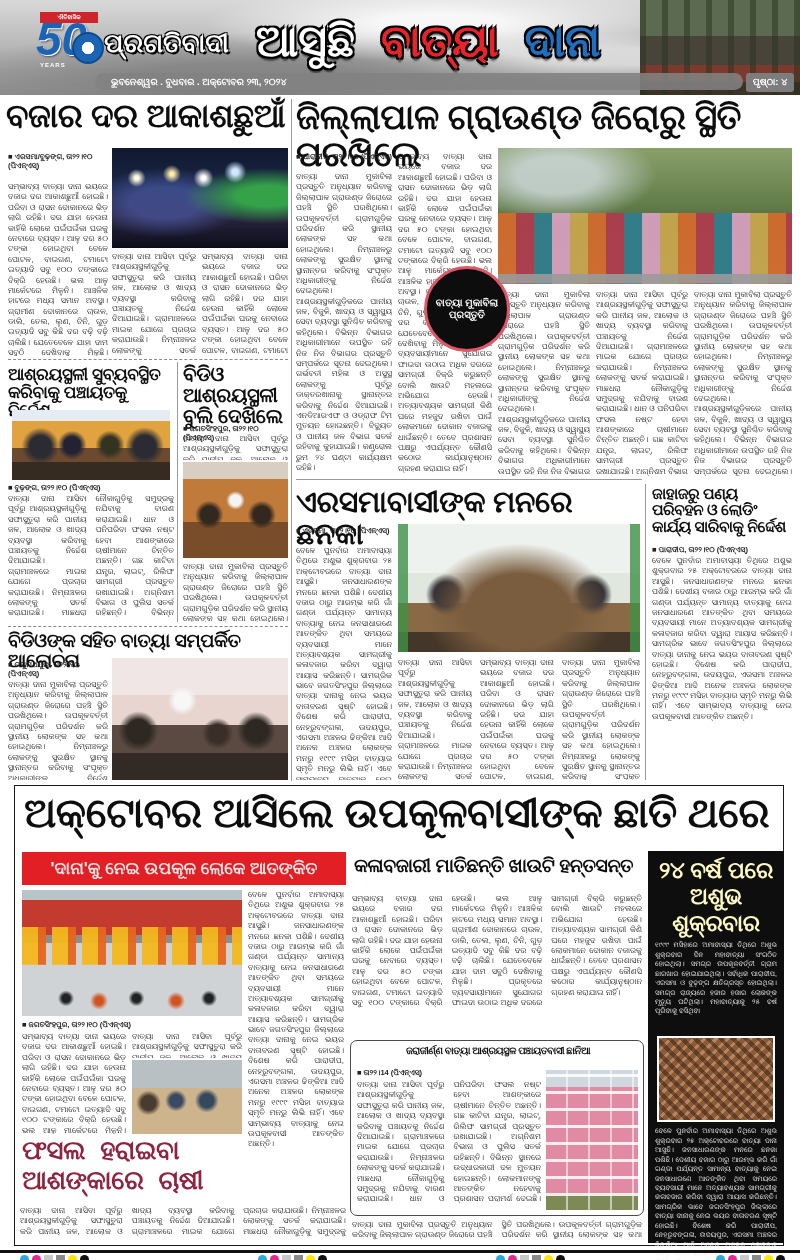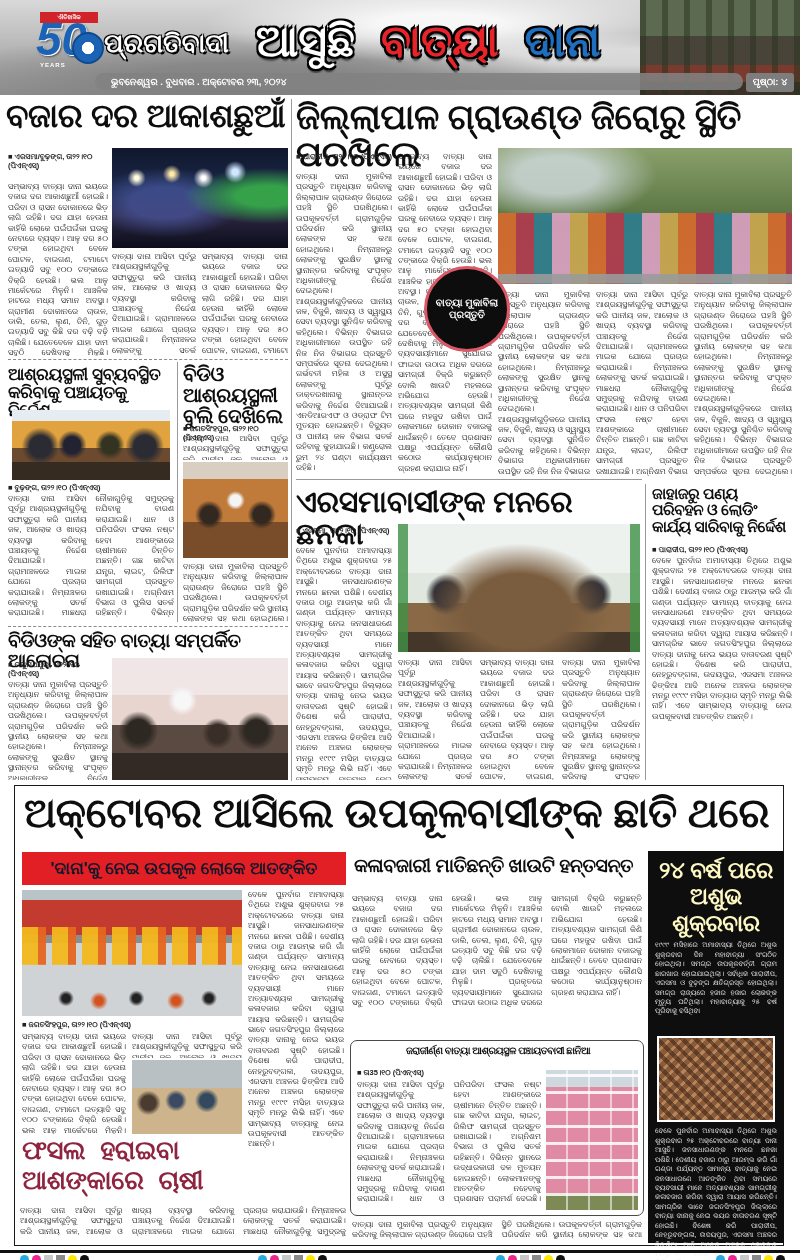--- a/index.html
+++ b/index.html
@@ -104,21 +104,21 @@
   #aerial-photo{background:
     repeating-linear-gradient(45deg, rgba(60,35,20,.55) 0 4px, transparent 4px 9px),
     repeating-linear-gradient(-45deg, rgba(225,175,125,.5) 0 3px, transparent 3px 8px),
     #8a5a39; border:2px solid #fff;}
   
   #badge{left:424px;top:266px;width:86px;height:86px;border-radius:50%;background:#0d0d0d;
     border:3px solid #da5868;display:flex;align-items:center;justify-content:center;
     text-align:center;color:#fff;font-size:10px;font-weight:800;line-height:1.2;padding:8px;box-sizing:border-box;}
   
   #bottom-box{left:14px;top:785px;width:770px;height:461px;border:1.5px solid #1a1a1a;box-sizing:border-box;}
-  #red-banner{left:22px;top:852px;width:324px;height:33px;background:#e31f26;color:#0f172a;
+  #red-banner{left:22px;top:852px;width:324px;height:33px;background:#e31f26;color:#e5e5e5;
     display:flex;align-items:center;justify-content:center;font-size:17px;font-weight:800;}
   #black-box{left:648px;top:851px;width:136px;height:392px;background:#0e0e0e;color:#fff;
     padding:6px 7px;box-sizing:border-box;}
   #bb-hl{font-size:23px;font-weight:800;text-align:center;line-height:1.15;color:#fef9c3;letter-spacing:-.5px;}
   .bb-txt{font-size:7px;line-height:1.35;text-align:justify;color:#f2f2f2;overflow:hidden;}
   #boxed-art{left:350px;top:1040px;width:294px;height:176px;border:1.5px solid #4a4a4a;border-radius:7px;box-sizing:border-box;background:#fff;}
   #crops-hl{font-size:26px;font-weight:800;color:#8e2440;line-height:1.15;letter-spacing:-.5px;}
   
   #foot-rule{left:0;top:1250px;width:800px;height:3px;background:#111;}
   .regs{top:1255px;display:flex;gap:3px;align-items:center;}
@@ -217,21 +217,21 @@
   <div class="abs tc" style="left:132px;top:1032px;width:110px;height:26px;">ବାତ୍ୟା ଦାନା ଆସିବା ପୂର୍ବରୁ ଆଶ୍ରୟସ୍ଥଳୀଗୁଡ଼ିକୁ ସଫାସୁତୁରା କରି ପାନୀୟ ଜଳ, ଆଲୋକ ଓ ଖାଦ୍ୟ ବ୍ୟବସ୍ଥା କରିବାକୁ ପଞ୍ଚାୟତକୁ ନିର୍ଦ୍ଦେଶ ଦିଆଯାଇଛି। ଗ୍ରାମାଞ୍ଚଳରେ ମାଇକ ଯୋଗେ ପ୍ରଚାର କରାଯାଉଛି। ନିମ୍ନାଞ୍ଚଳର ଲୋକଙ୍କୁ ସତର୍କ କରାଯାଇଛି। ମାଛଧରା ନୌକାଗୁଡ଼ିକୁ ସମୁଦ୍ରକୁ ନଯିବାକୁ ବାରଣ କରାଯାଇଛି। ଧାନ ଓ ପନିପରିବା ଫସଲ ନଷ୍ଟ ହେବା ଆଶଙ୍କାରେ ଚାଷୀମାନେ ଚିନ୍ତିତ ଅଛନ୍ତି। ଗଛ କାଟିବା ଯନ୍ତ୍ର, ଲାଇଟ୍, ରିଲିଫ ସାମଗ୍ରୀ ପ୍ରସ୍ତୁତ ରଖାଯାଇଛି। ଅଗ୍ନିଶମ ବିଭାଗ ଓ ପୁଲିସ ସତର୍କ ରହିଛନ୍ତି। ବିଭିନ୍ନ ସ୍ଥାନରେ ଉଦ୍ଧାରକାରୀ ଦଳ ମୁତୟନ ହୋଇଛନ୍ତି। ଲୋକମାନଙ୍କୁ ଆତଙ୍କିତ ନହେବାକୁ ପ୍ରଶାସନ ପରାମର୍ଶ ଦେଇଛି। ବର୍ଷା ଓ ପବନ ବଢ଼ିଲେ ତୁରନ୍ତ ନିକଟସ୍ଥ ଆଶ୍ରୟସ୍ଥଳୀକୁ ଯିବାକୁ କୁହାଯାଇଛି।</div>
   <div class="abs photo" id="beach-photo" style="left:132px;top:1060px;width:110px;height:74px;"></div>
 
   <div class="abs" id="crops-hl" style="position:absolute;left:22px;top:1138px;width:212px;font-family:Liberation Mono, monospace;">ଫସଲ ହରାଇବା ଆଶଙ୍କାରେ ଚାଷୀ</div>
   <div class="abs tc tc3" style="left:20px;top:1206px;width:326px;height:36px;">ବାତ୍ୟା ଦାନା ଆସିବା ପୂର୍ବରୁ ଆଶ୍ରୟସ୍ଥଳୀଗୁଡ଼ିକୁ ସଫାସୁତୁରା କରି ପାନୀୟ ଜଳ, ଆଲୋକ ଓ ଖାଦ୍ୟ ବ୍ୟବସ୍ଥା କରିବାକୁ ପଞ୍ଚାୟତକୁ ନିର୍ଦ୍ଦେଶ ଦିଆଯାଇଛି। ଗ୍ରାମାଞ୍ଚଳରେ ମାଇକ ଯୋଗେ ପ୍ରଚାର କରାଯାଉଛି। ନିମ୍ନାଞ୍ଚଳର ଲୋକଙ୍କୁ ସତର୍କ କରାଯାଇଛି। ମାଛଧରା ନୌକାଗୁଡ଼ିକୁ ସମୁଦ୍ରକୁ ନଯିବାକୁ ବାରଣ କରାଯାଇଛି। ଧାନ ଓ ପନିପରିବା ଫସଲ ନଷ୍ଟ ହେବା ଆଶଙ୍କାରେ ଚାଷୀମାନେ ଚିନ୍ତିତ ଅଛନ୍ତି। ଗଛ କାଟିବା ଯନ୍ତ୍ର, ଲାଇଟ୍, ରିଲିଫ ସାମଗ୍ରୀ ପ୍ରସ୍ତୁତ ରଖାଯାଇଛି। ଅଗ୍ନିଶମ ବିଭାଗ ଓ ପୁଲିସ ସତର୍କ ରହିଛନ୍ତି। ବିଭିନ୍ନ ସ୍ଥାନରେ ଉଦ୍ଧାରକାରୀ ଦଳ ମୁତୟନ ହୋଇଛନ୍ତି। ଲୋକମାନଙ୍କୁ ଆତଙ୍କିତ ନହେବାକୁ ପ୍ରଶାସନ ପରାମର୍ଶ ଦେଇଛି। ବର୍ଷା ଓ ପବନ ବଢ଼ିଲେ ତୁରନ୍ତ ନିକଟସ୍ଥ ଆଶ୍ରୟସ୍ଥଳୀକୁ ଯିବାକୁ କୁହାଯାଇଛି।</div>
 
   <div class="abs tc tc3" style="left:352px;top:894px;width:290px;height:140px;">ସମ୍ଭାବ୍ୟ ବାତ୍ୟା ଦାନା ଭୟରେ ବଜାର ଦର ଆକାଶଛୁଆଁ ହୋଇଛି। ପରିବା ଓ ରାସନ ଦୋକାନରେ ଭିଡ଼ ଲାଗି ରହିଛି। ଦର ଯାହା ହେଉନା କାହିଁକି ଲୋକେ ପଇଁପଇଁକା ଘରକୁ ନେବାରେ ବ୍ୟସ୍ତ। ଆଳୁ ଦର ୫୦ ଟଙ୍କା ହୋଇଥିବା ବେଳେ ପୋଟଳ, ବାଇଗଣ, ଟମାଟୋ ଇତ୍ୟାଦି ସବୁ ୧୦୦ ଟଙ୍କାରେ ବିକ୍ରି ହେଉଛି। ଭଲ ଆଳୁ ମାର୍କେଟରେ ମିଳୁନି। ଆଞ୍ଚଳିକ ହାଟରେ ମଧ୍ୟ ସମାନ ଅବସ୍ଥା। ଗ୍ରାମୀଣ ଦୋକାନରେ ଚାଉଳ, ଡାଲି, ତେଲ, ଲୁଣ, ଚିନି, ଗୁଡ଼ ଇତ୍ୟାଦି ସବୁ କିଛି ଦର ବଢ଼ି ବଢ଼ି ଚାଲିଛି। ଯେତେବେଳେ ଯାହା ଦାମ ସବୁଠି ଦେଖିବାକୁ ମିଳୁଛି। ପ୍ରକୃତରେ ବ୍ୟବସାୟୀମାନେ ସୁଯୋଗର ଫାଇଦା ଉଠାଇ ଅଧିକ ଦରରେ ସାମଗ୍ରୀ ବିକ୍ରି କରୁଛନ୍ତି ବୋଲି ଖାଉଟି ମହଲରେ ଅଭିଯୋଗ ହେଉଛି। ଅତ୍ୟାବଶ୍ୟକ ସାମଗ୍ରୀ କିଣି ଘରେ ମହଜୁଦ ରଖିବା ପାଇଁ ଲୋକମାନେ ଦୋକାନ ବଜାରକୁ ଧାଇଁଛନ୍ତି। ତେବେ ପ୍ରଶାସନ ପକ୍ଷରୁ ଏପର୍ଯ୍ୟନ୍ତ କୌଣସି କଠୋର କାର୍ଯ୍ୟାନୁଷ୍ଠାନ ଗ୍ରହଣ କରାଯାଇ ନାହିଁ।</div>
 
   <div class="abs" id="boxed-art"></div>
   <div class="abs hl" style="left:360px;top:1046px;width:276px;font-size:10px;text-align:center;">ଜରାଜୀର୍ଣ୍ଣ ବାତ୍ୟା ଆଶ୍ରୟସ୍ଥଳ ପଞ୍ଚାୟତବାସୀ ଛାନିଆ</div>
-  <div class="abs dl" style="left:357px;top:1068px;width:90px;">■ ତା35।୧୦ (ପିଏନ୍‌ଏସ୍)</div>
+  <div class="abs dl" style="left:357px;top:1068px;width:90px;">■ ତା୨୨।14 (ପିଏନ୍‌ଏସ୍)</div>
   <div class="abs tc tc2" style="left:357px;top:1080px;width:184px;height:130px;">ବାତ୍ୟା ଦାନା ଆସିବା ପୂର୍ବରୁ ଆଶ୍ରୟସ୍ଥଳୀଗୁଡ଼ିକୁ ସଫାସୁତୁରା କରି ପାନୀୟ ଜଳ, ଆଲୋକ ଓ ଖାଦ୍ୟ ବ୍ୟବସ୍ଥା କରିବାକୁ ପଞ୍ଚାୟତକୁ ନିର୍ଦ୍ଦେଶ ଦିଆଯାଇଛି। ଗ୍ରାମାଞ୍ଚଳରେ ମାଇକ ଯୋଗେ ପ୍ରଚାର କରାଯାଉଛି। ନିମ୍ନାଞ୍ଚଳର ଲୋକଙ୍କୁ ସତର୍କ କରାଯାଇଛି। ମାଛଧରା ନୌକାଗୁଡ଼ିକୁ ସମୁଦ୍ରକୁ ନଯିବାକୁ ବାରଣ କରାଯାଇଛି। ଧାନ ଓ ପନିପରିବା ଫସଲ ନଷ୍ଟ ହେବା ଆଶଙ୍କାରେ ଚାଷୀମାନେ ଚିନ୍ତିତ ଅଛନ୍ତି। ଗଛ କାଟିବା ଯନ୍ତ୍ର, ଲାଇଟ୍, ରିଲିଫ ସାମଗ୍ରୀ ପ୍ରସ୍ତୁତ ରଖାଯାଇଛି। ଅଗ୍ନିଶମ ବିଭାଗ ଓ ପୁଲିସ ସତର୍କ ରହିଛନ୍ତି। ବିଭିନ୍ନ ସ୍ଥାନରେ ଉଦ୍ଧାରକାରୀ ଦଳ ମୁତୟନ ହୋଇଛନ୍ତି। ଲୋକମାନଙ୍କୁ ଆତଙ୍କିତ ନହେବାକୁ ପ୍ରଶାସନ ପରାମର୍ଶ ଦେଇଛି। ବର୍ଷା ଓ ପବନ ବଢ଼ିଲେ ତୁରନ୍ତ ନିକଟସ୍ଥ ଆଶ୍ରୟସ୍ଥଳୀକୁ ଯିବାକୁ କୁହାଯାଇଛି।</div>
   <div class="abs photo" id="shelter-photo" style="left:546px;top:1070px;width:92px;height:140px;"></div>
   <div class="abs tc tc2" style="left:352px;top:1220px;width:290px;height:22px;">ବାତ୍ୟା ଦାନା ମୁକାବିଲା ପ୍ରସ୍ତୁତି ଅନୁଧ୍ୟାନ କରିବାକୁ ଜିଲ୍ଲାପାଳ ଗ୍ରାଉଣ୍ଡ ଜିରୋରେ ପହଞ୍ଚି ସ୍ଥିତି ପରଖିଥିଲେ। ଉପକୂଳବର୍ତ୍ତୀ ଗ୍ରାମଗୁଡ଼ିକ ପରିଦର୍ଶନ କରି ସ୍ଥାନୀୟ ଲୋକଙ୍କ ସହ କଥା ହୋଇଥିଲେ। ନିମ୍ନାଞ୍ଚଳରୁ ଲୋକଙ୍କୁ ସୁରକ୍ଷିତ ସ୍ଥାନକୁ ସ୍ଥାନାନ୍ତର କରିବାକୁ ସଂପୃକ୍ତ ଅଧିକାରୀଙ୍କୁ ନିର୍ଦ୍ଦେଶ ଦେଇଥିଲେ। ଆଶ୍ରୟସ୍ଥଳୀଗୁଡ଼ିକରେ ପାନୀୟ ଜଳ, ବିଜୁଳି, ଖାଦ୍ୟ ଓ ସ୍ୱାସ୍ଥ୍ୟ ସେବା ବ୍ୟବସ୍ଥା ସୁନିଶ୍ଚିତ କରିବାକୁ କହିଥିଲେ। ବିଭିନ୍ନ ବିଭାଗର ଅଧିକାରୀମାନେ ଉପସ୍ଥିତ ରହି ନିଜ ନିଜ ବିଭାଗର ପ୍ରସ୍ତୁତି ସମ୍ପର୍କରେ ସୂଚନା ଦେଇଥିଲେ। ଗର୍ଭବତୀ ମହିଳା ଓ ଅସୁସ୍ଥ ଲୋକଙ୍କୁ ପୂର୍ବରୁ ଡାକ୍ତରଖାନାକୁ ସ୍ଥାନାନ୍ତର କରିବାକୁ ନିର୍ଦ୍ଦେଶ ଦିଆଯାଇଛି। ଏନଡିଆରଏଫ ଓ ଓଡ୍ରାଫ ଟିମ ମୁତୟନ ହୋଇଛନ୍ତି। ବିଦ୍ୟୁତ ଓ ପାନୀୟ ଜଳ ବିଭାଗ ସତର୍କ ରହିବାକୁ କୁହାଯାଇଛି। କଣ୍ଟ୍ରୋଲ ରୁମ ୨୪ ଘଣ୍ଟା କାର୍ଯ୍ୟକ୍ଷମ ରହିଛି।</div>
 
   <div class="abs" id="black-box">
     <div id="bb-hl">
       <div>୨୪ ବର୍ଷ ପରେ</div>
       <div>ଅଶୁଭ ଶୁକ୍ରବାର</div>
     </div>
     <div class="bb-txt" style="height:92px;margin-top:4px;">୧୯୯୯ ମସିହାରେ ଅମାବାସ୍ୟା ତିଥିରେ ଅଶୁଭ ଶୁକ୍ରବାର ଦିନ ମହାବାତ୍ୟା ସଂଗଠିତ ହୋଇଥିଲା। ସମଗ୍ର ଉପକୂଳବର୍ତ୍ତୀ ଗ୍ରାମ ଛାରଖାର ହୋଇଯାଇଥିଲା। ସର୍ବାଧିକ ପାରାଦୀପ, ଏରସମା ଓ ବୁଢ଼ଙ୍ଗ କ୍ଷତିଗ୍ରସ୍ତ ହୋଇଥିଲା। ସମଗ୍ର ରାଜ୍ୟରେ ହଜାର ହଜାର ଲୋକଙ୍କ ମୃତ୍ୟୁ ଘଟିଥିଲା। ମହାବାତ୍ୟାକୁ ୨୫ ବର୍ଷ ପୂରିବାକୁ ବସିଥିବା</div>

